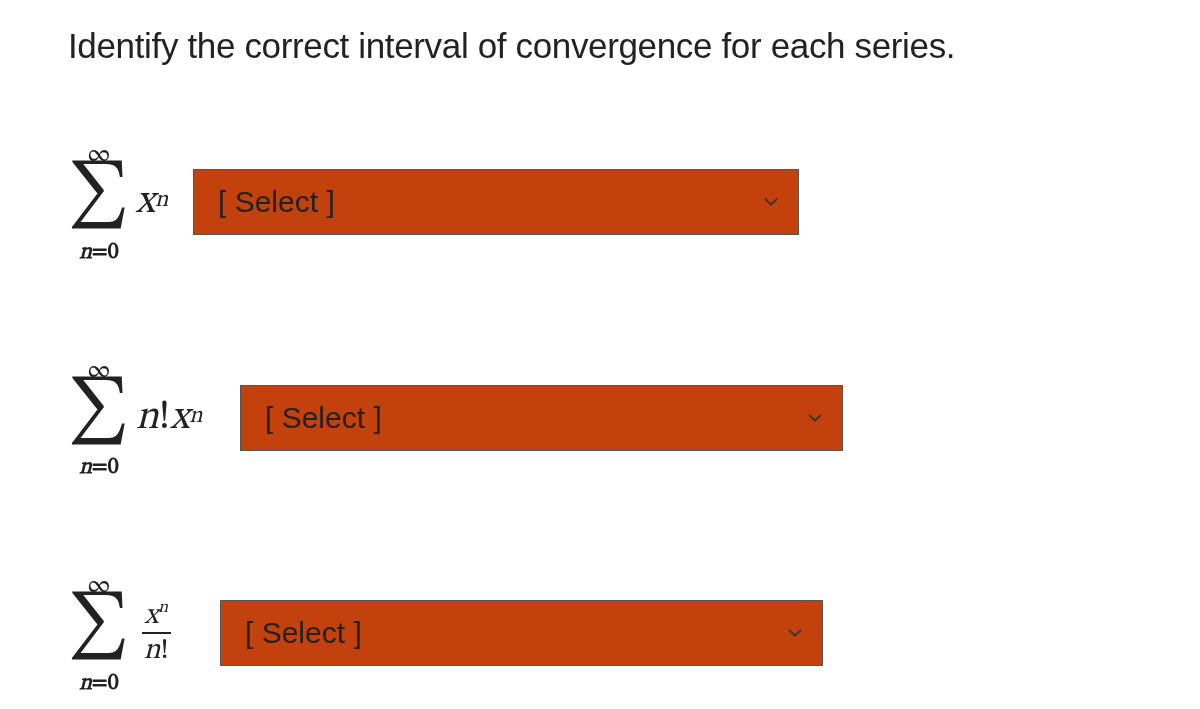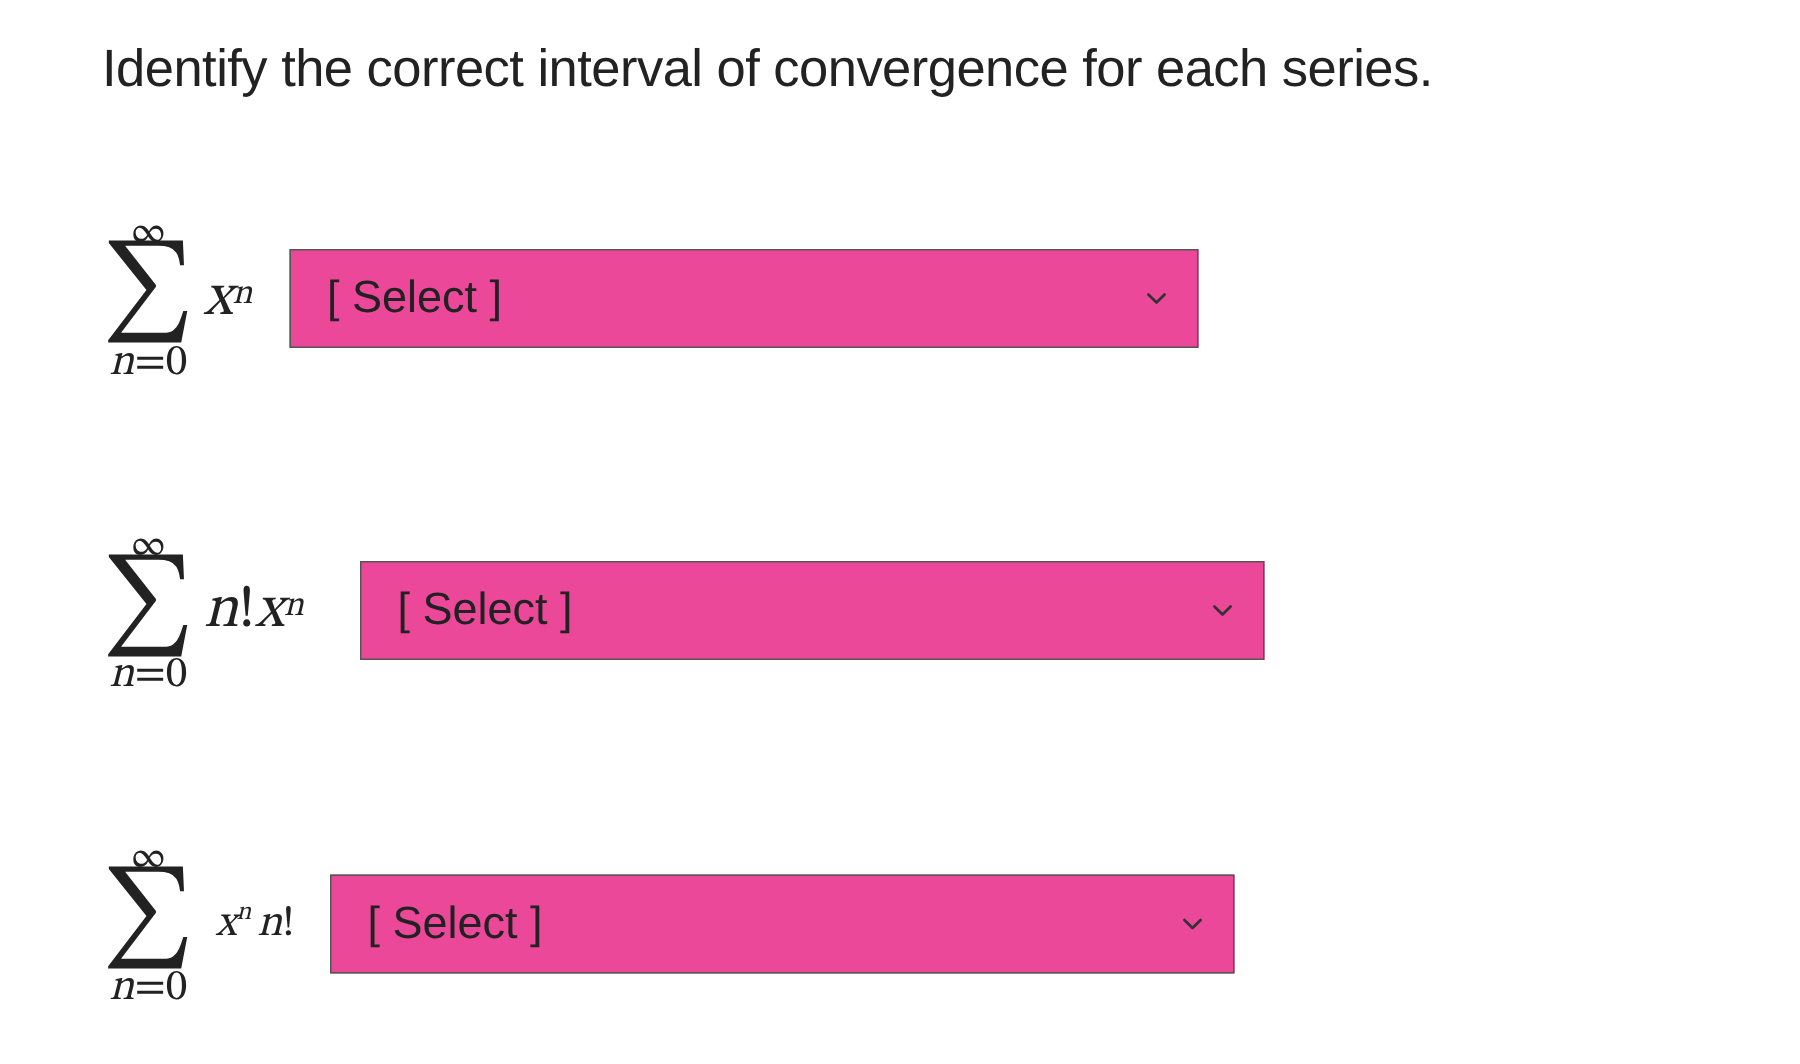--- a/index.html
+++ b/index.html
@@ -32,21 +32,21 @@
   }
   .select-wrap {
     display: flex;
     align-items: center;
     justify-content: space-between;
     border: 1px solid #555;
     height: 66px;
     padding: 0 18px 0 24px;
     font-size: 30px;
     cursor: pointer;
-    background: #ec4899;
+    background: #c2410c;
     user-select: none;
   }
   .row1 .math { width: 113px; }
   .row1 .select-wrap { width: 606px; margin-left: 12px; }
   .row2 .math { width: 160px; }
   .row2 .select-wrap { width: 603px; margin-left: 12px; }
   .row3 .math { width: 154px; }
   .row3 .select-wrap { width: 603px; margin-left: -2px; }
   .chevron {
     width: 18px;
@@ -58,21 +58,21 @@
   
   .sum {
     display: inline-flex;
     flex-direction: column;
     align-items: center;
     font-family: "STIX Two Math", "Cambria Math", "Times New Roman", serif;
     line-height: 1;
   }
   .sum .top { font-size: 25px; margin-bottom: 4px; }
   .sum .sigma { font-size: 66px; font-family: "STIX Two Math", "Cambria Math", "Times New Roman", serif; line-height: 0.75; }
-  .sum .bottom { font-size: 29px; margin-top: 6px; font-style: italic; }
+  .sum .bottom { font-size: 22px; margin-top: 20px; font-style: italic; font-weight: bold; }
   .sum .bottom .eq { font-style: normal; }
 
   .term {
     font-family: "STIX Two Math", "Cambria Math", "Times New Roman", serif;
     font-style: italic;
     font-size: 40px;
     margin-left: 6px;
     display: inline-flex;
     align-items: center;
     line-height: 1;
@@ -85,21 +85,21 @@
     position: relative;
     top: -2px;
   }
   .mathrow {
     display: flex;
     align-items: center;
   }
 
   .frac {
     display: inline-flex;
-    flex-direction: row;
+    flex-direction: column;
     align-items: center;
     font-family: "STIX Two Math", "Cambria Math", "Times New Roman", serif;
     font-style: italic;
     line-height: 1;
     margin-left: 12px;
   }
   .frac .num, .frac .den { font-size: 29px; padding: 2px 2px; }
   .frac .num sup { font-size: 17px; vertical-align: super; line-height: 0; }
   .frac .bar { width: 100%; height: 2px; background: #222; }
   .frac .den .plain { font-style: normal; }

